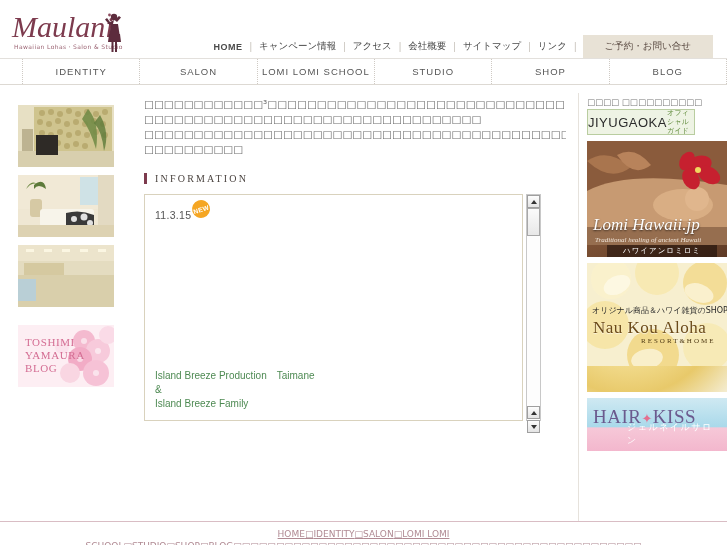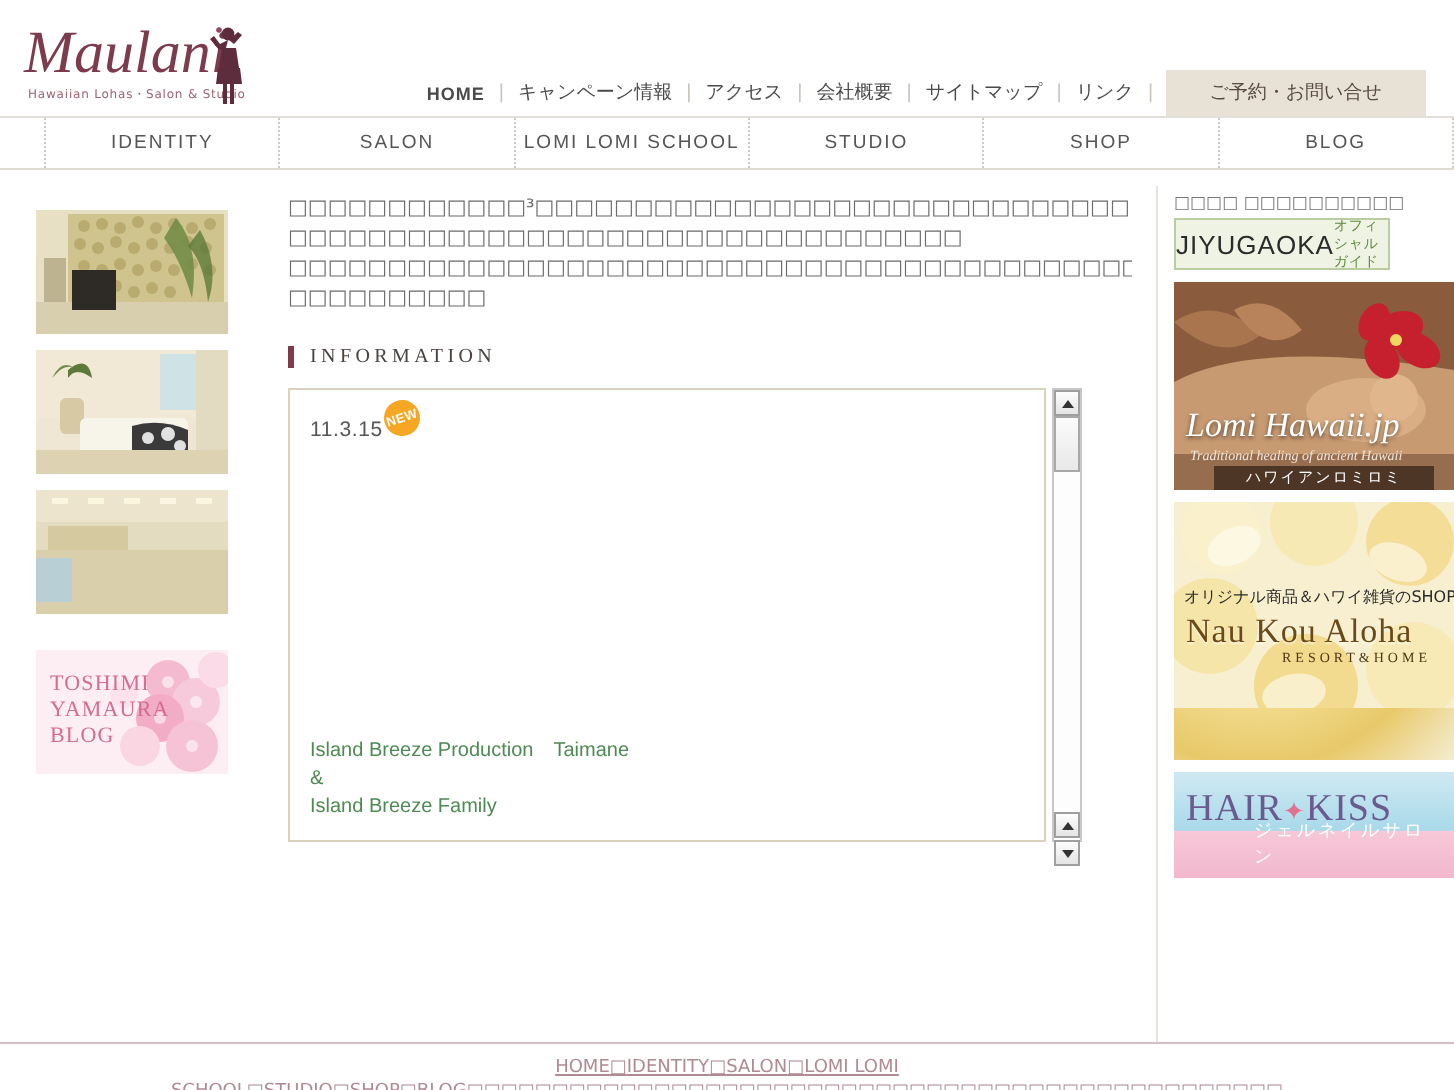--- a/index.html
+++ b/index.html
@@ -283,21 +283,21 @@
     border: 1px solid #b9cda0;
     background: #eef3e4;
     display: flex; flex-direction: row;
     align-items: center; justify-content: center;
     width: 108px;
   }
   .b-jiyu .t1 { font-size: 13px; color: #2b2b2b; letter-spacing: .5px; line-height: 13px; font-family:"Liberation Sans",sans-serif; }
   .b-jiyu .t2 { font-size: 7px; color: #5f8a3a; letter-spacing: .3px; line-height: 9px; font-family:"DejaVu Sans", sans-serif;}
 
   .b-lomi {
-    height: 104px;
+    height: 116px;
     background: linear-gradient(160deg,#b98a63 0%,#8e5f3e 40%,#5e3a25 100%);
   }
   .b-lomi .body { position: absolute; left: 0; right: 0; top: 0; height: 104px; }
   .b-lomi .title {
     position: absolute; left: 6px; bottom: 22px;
     font-family: "Liberation Serif", serif;
     font-style: italic;
     font-size: 17px;
     color: #fff;
     text-shadow: 0 1px 2px rgba(0,0,0,.6);

